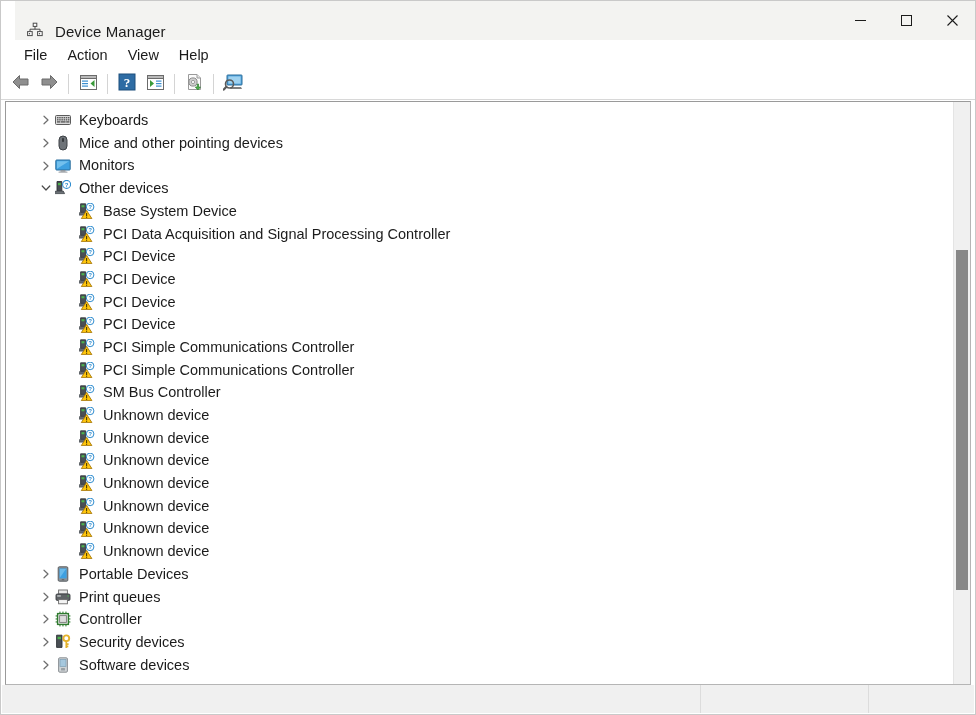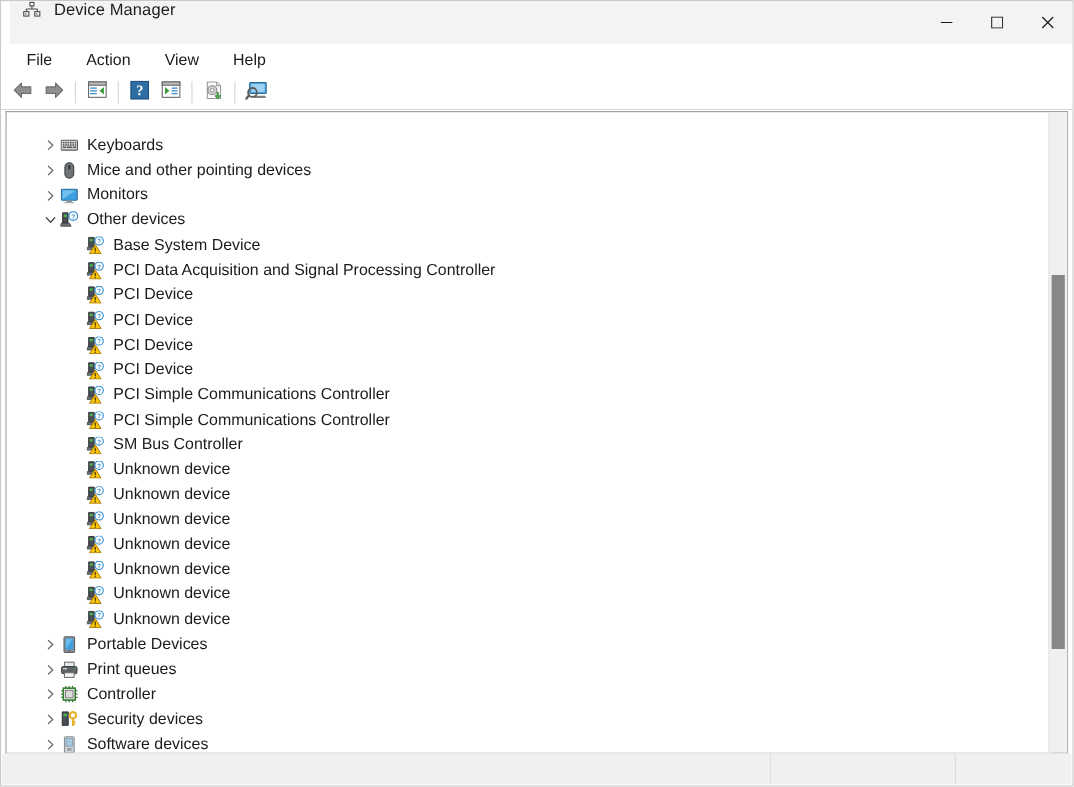--- a/index.html
+++ b/index.html
@@ -20,25 +20,25 @@
     height: 715px;
     box-sizing: border-box;
     border: 1px solid #c9c9c9;
     background: #ffffff;
     overflow: hidden;
   }
 
   
   .titlebar {
     position: absolute;
-    top: 0; left: 8px; right: 0;
+    top: 0; left: 14px; right: 0;
     height: 39px;
     background: #f3f3f1;
     display: flex;
-    align-items: flex-start;
+    align-items: flex-end;
   }
   .title-icon {
     width: 18px; height: 18px;
     margin-left: 11px;
     position: relative;
     flex: 0 0 auto;
   }
   .title-text {
     margin-left: 11px;
     font-size: 15px;
@@ -64,21 +64,20 @@
   
   .menubar {
     position: absolute;
     top: 39px; left: 0; right: 0;
     height: 29px;
     background: #ffffff;
     display: flex;
     align-items: center;
     padding-left: 13px;
     box-sizing: border-box;
-    gap: 11px;
   }
   .menu-item {
     font-size: 14.5px;
     color: #1b1b1b;
     padding: 3px 10px;
     white-space: nowrap;
   }
 
   
   .toolbar {
@@ -116,21 +115,21 @@
     height: 584px;
     box-sizing: border-box;
     border: 1px solid #9a9a9a;
     border-right-color: #b5b5b5;
     border-bottom-color: #b5b5b5;
     background: #ffffff;
     overflow: hidden;
   }
   .treeview {
     position: absolute;
-    left: 0; top: 12px;
+    left: 0; top: 0;
     width: 949px;
     height: 582px;
     overflow: hidden;
     background: #ffffff;
   }
   .tree-inner {
     position: relative;
     padding-top: 7px;
   }
   .row {

